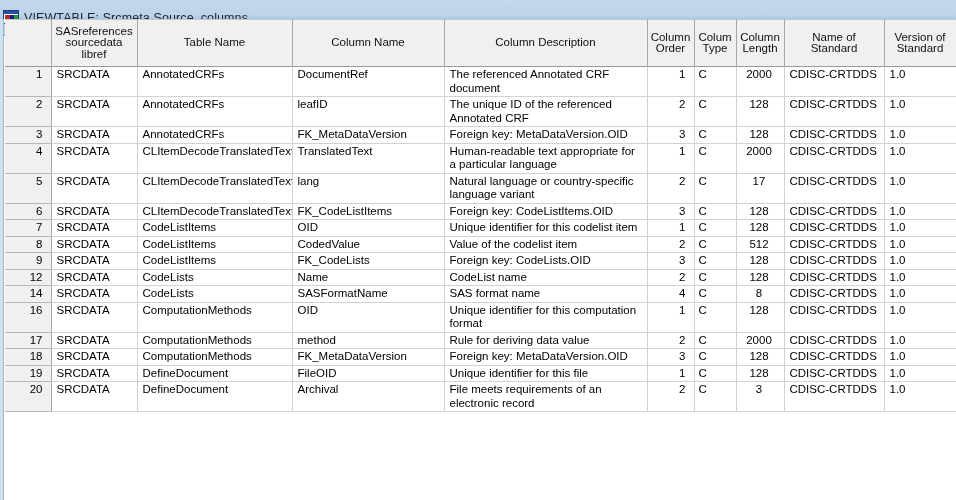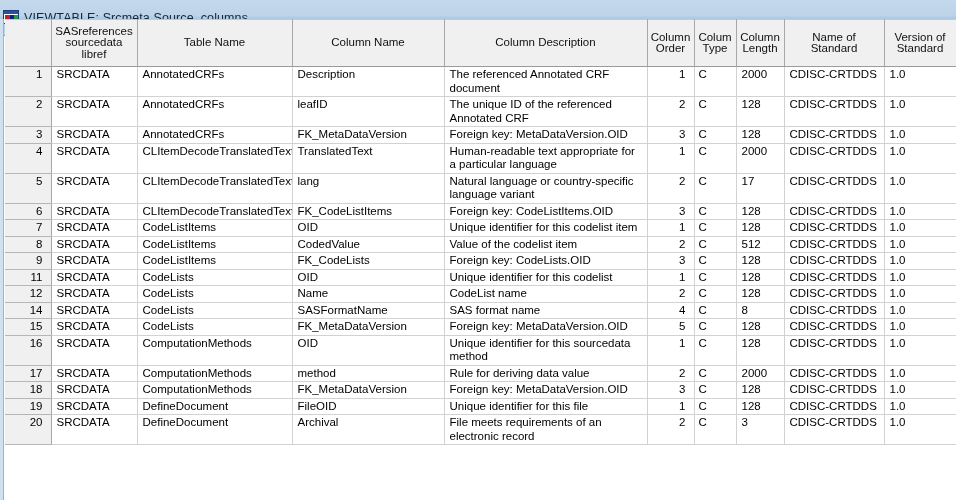--- a/index.html
+++ b/index.html
@@ -84,21 +84,21 @@
   tbody td.rownum{
     background:#f0f0f0;
     border-right:1px solid #a8a8a8;
     border-bottom:1px solid #b6b6b6;
     text-align:right;
     padding-right:8px;
     color:#000;
   }
   td.c-order{text-align:right;padding-right:8px;}
   td.c-type{text-align:left;padding-left:4px;}
-  td.c-len{text-align:left;padding-right:7px;}
+  td.c-len{text-align:center;padding-right:7px;}
 
   
   col.c0{width:46px;}
   col.c1{width:86px;}
   col.c2{width:155px;}
   col.c3{width:152px;}
   col.c4{width:203px;}
   col.c5{width:47px;}
   col.c6{width:42px;}
   col.c7{width:48px;}
@@ -178,21 +178,21 @@
               <div>Version of</div>
               <div>Standard</div>
             </th>
           </tr>
       </thead>
       <tbody>
           <tr class="r-tall">
             <td class="rownum">1</td>
             <td>SRCDATA</td>
             <td>AnnotatedCRFs</td>
-            <td>Description</td>
+            <td>DocumentRef</td>
             <td>The referenced Annotated CRF document</td>
             <td class="c-order">1</td>
             <td class="c-type">C</td>
             <td class="c-len">2000</td>
             <td>CDISC-CRTDDS</td>
             <td>1.0</td>
           </tr>
           <tr class="r-tall">
             <td class="rownum">2</td>
             <td>SRCDATA</td>
@@ -283,32 +283,20 @@
             <td>CodeListItems</td>
             <td>FK_CodeLists</td>
             <td>Foreign key: CodeLists.OID</td>
             <td class="c-order">3</td>
             <td class="c-type">C</td>
             <td class="c-len">128</td>
             <td>CDISC-CRTDDS</td>
             <td>1.0</td>
           </tr>
           <tr class="r-short">
-            <td class="rownum">11</td>
-            <td>SRCDATA</td>
-            <td>CodeLists</td>
-            <td>OID</td>
-            <td>Unique identifier for this codelist</td>
-            <td class="c-order">1</td>
-            <td class="c-type">C</td>
-            <td class="c-len">128</td>
-            <td>CDISC-CRTDDS</td>
-            <td>1.0</td>
-          </tr>
-          <tr class="r-short">
             <td class="rownum">12</td>
             <td>SRCDATA</td>
             <td>CodeLists</td>
             <td>Name</td>
             <td>CodeList name</td>
             <td class="c-order">2</td>
             <td class="c-type">C</td>
             <td class="c-len">128</td>
             <td>CDISC-CRTDDS</td>
             <td>1.0</td>
@@ -318,38 +306,26 @@
             <td>SRCDATA</td>
             <td>CodeLists</td>
             <td>SASFormatName</td>
             <td>SAS format name</td>
             <td class="c-order">4</td>
             <td class="c-type">C</td>
             <td class="c-len">8</td>
             <td>CDISC-CRTDDS</td>
             <td>1.0</td>
           </tr>
-          <tr class="r-short">
-            <td class="rownum">15</td>
-            <td>SRCDATA</td>
-            <td>CodeLists</td>
-            <td>FK_MetaDataVersion</td>
-            <td>Foreign key: MetaDataVersion.OID</td>
-            <td class="c-order">5</td>
-            <td class="c-type">C</td>
-            <td class="c-len">128</td>
-            <td>CDISC-CRTDDS</td>
-            <td>1.0</td>
-          </tr>
           <tr class="r-tall">
             <td class="rownum">16</td>
             <td>SRCDATA</td>
             <td>ComputationMethods</td>
             <td>OID</td>
-            <td>Unique identifier for this sourcedata method</td>
+            <td>Unique identifier for this computation format</td>
             <td class="c-order">1</td>
             <td class="c-type">C</td>
             <td class="c-len">128</td>
             <td>CDISC-CRTDDS</td>
             <td>1.0</td>
           </tr>
           <tr class="r-short">
             <td class="rownum">17</td>
             <td>SRCDATA</td>
             <td>ComputationMethods</td>

